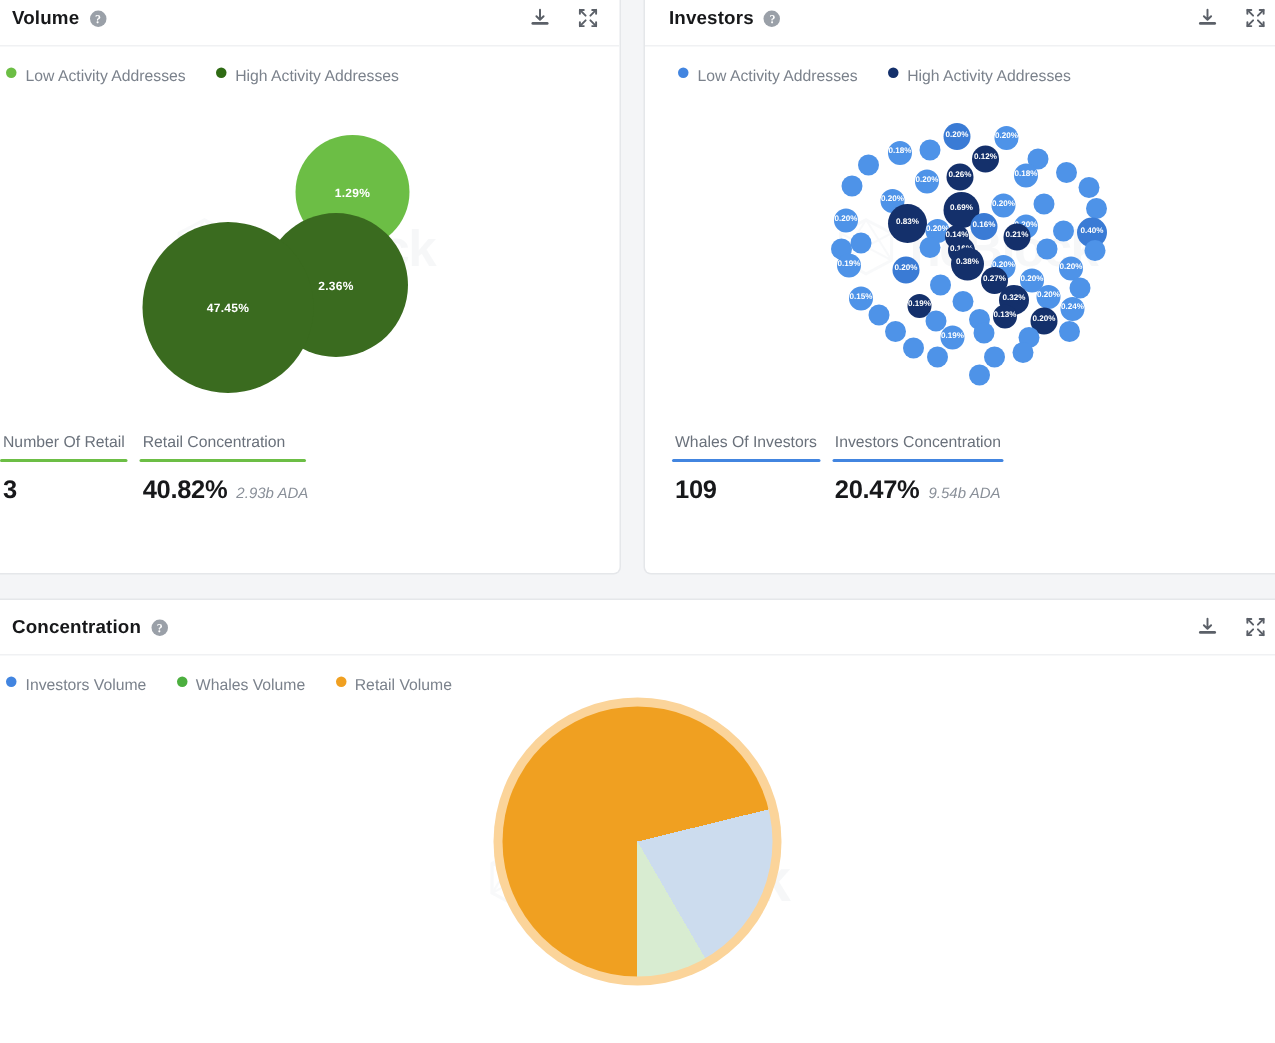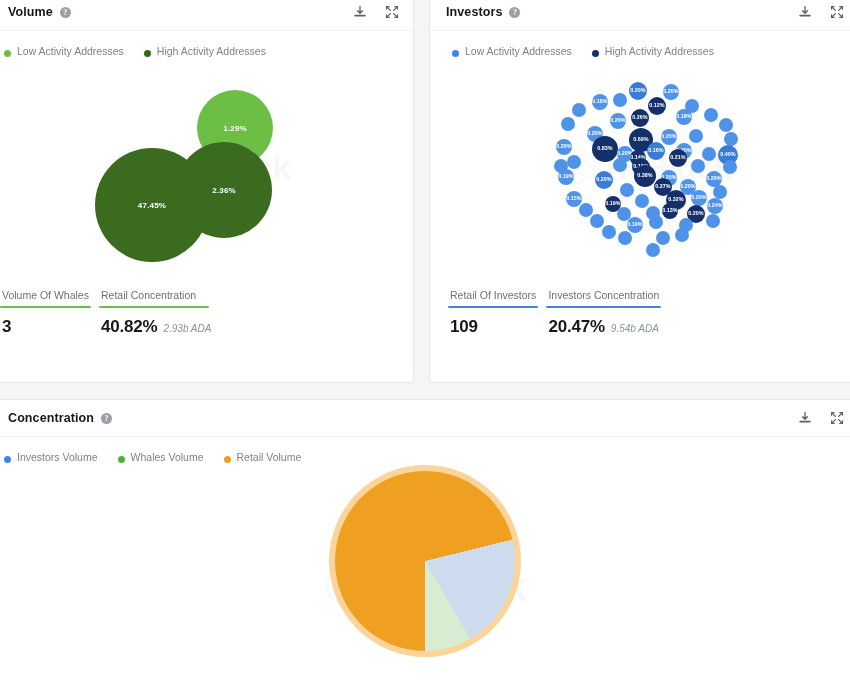--- a/index.html
+++ b/index.html
@@ -47,21 +47,21 @@
   .hicon svg { display: block; }
 
   
   .legend {
     display: flex; align-items: center;
     gap: 20px;
     padding: 14px 0 0 12px;
   }
   #panel-investors .legend { padding-left: 22px; }
   #panel-conc .legend { padding-left: 12px; padding-top: 14px; }
-  .legend-item { display: flex; align-items: flex-end; gap: 6px; }
+  .legend-item { display: flex; align-items: flex-start; gap: 6px; }
   .legend-dot { width: 7px; height: 7px; border-radius: 50%; flex: 0 0 auto; }
   .legend-label { font-size: 10.5px; color: #7b828c; white-space: nowrap; }
 
   
   .chart-area { position: relative; }
   #whales-chart     { height: 220px; }
   #investors-chart  { height: 220px; }
   #conc-chart       { height: 215px; }
 
   
@@ -178,21 +178,21 @@
             <span>2.36%</span>
           </div>
           <div class="bubble" style="left: 103px; top: 91px; height: 114px; width: 114px; background: rgb(58, 107, 31);">
             <span>47.45%</span>
           </div>
         </div>
     </div>
 
     <div class="stats">
       <div class="stat">
-        <div class="stat-label">Volume Of Whales</div>
+        <div class="stat-label">Number Of Retail</div>
         <div class="stat-rule" style="background:#6cbe45"></div>
         <div class="stat-value-row">
           <span class="stat-value">3</span>
         </div>
       </div>
       <div class="stat">
         <div class="stat-label">Retail Concentration</div>
         <div class="stat-rule" style="background:#6cbe45"></div>
         <div class="stat-value-row">
           <span class="stat-value">40.82%</span>
@@ -374,21 +374,21 @@
           <div class="idot" style="left: 172px; top: 168px; height: 14px; width: 14px; background: rgb(78, 147, 232);"></div>
           <div class="idot" style="left: 188px; top: 174px; height: 14px; width: 14px; background: rgb(78, 147, 232);"></div>
           <div class="idot" style="left: 226px; top: 174px; height: 14px; width: 14px; background: rgb(78, 147, 232);"></div>
           <div class="idot" style="left: 245px; top: 171px; height: 14px; width: 14px; background: rgb(78, 147, 232);"></div>
           <div class="idot" style="left: 216px; top: 186px; height: 14px; width: 14px; background: rgb(78, 147, 232);"></div>
         </div>
     </div>
 
     <div class="stats">
       <div class="stat">
-        <div class="stat-label">Retail Of Investors</div>
+        <div class="stat-label">Whales Of Investors</div>
         <div class="stat-rule" style="background:#4285e0"></div>
         <div class="stat-value-row">
           <span class="stat-value">109</span>
         </div>
       </div>
       <div class="stat">
         <div class="stat-label">Investors Concentration</div>
         <div class="stat-rule" style="background:#4285e0"></div>
         <div class="stat-value-row">
           <span class="stat-value">20.47%</span>

